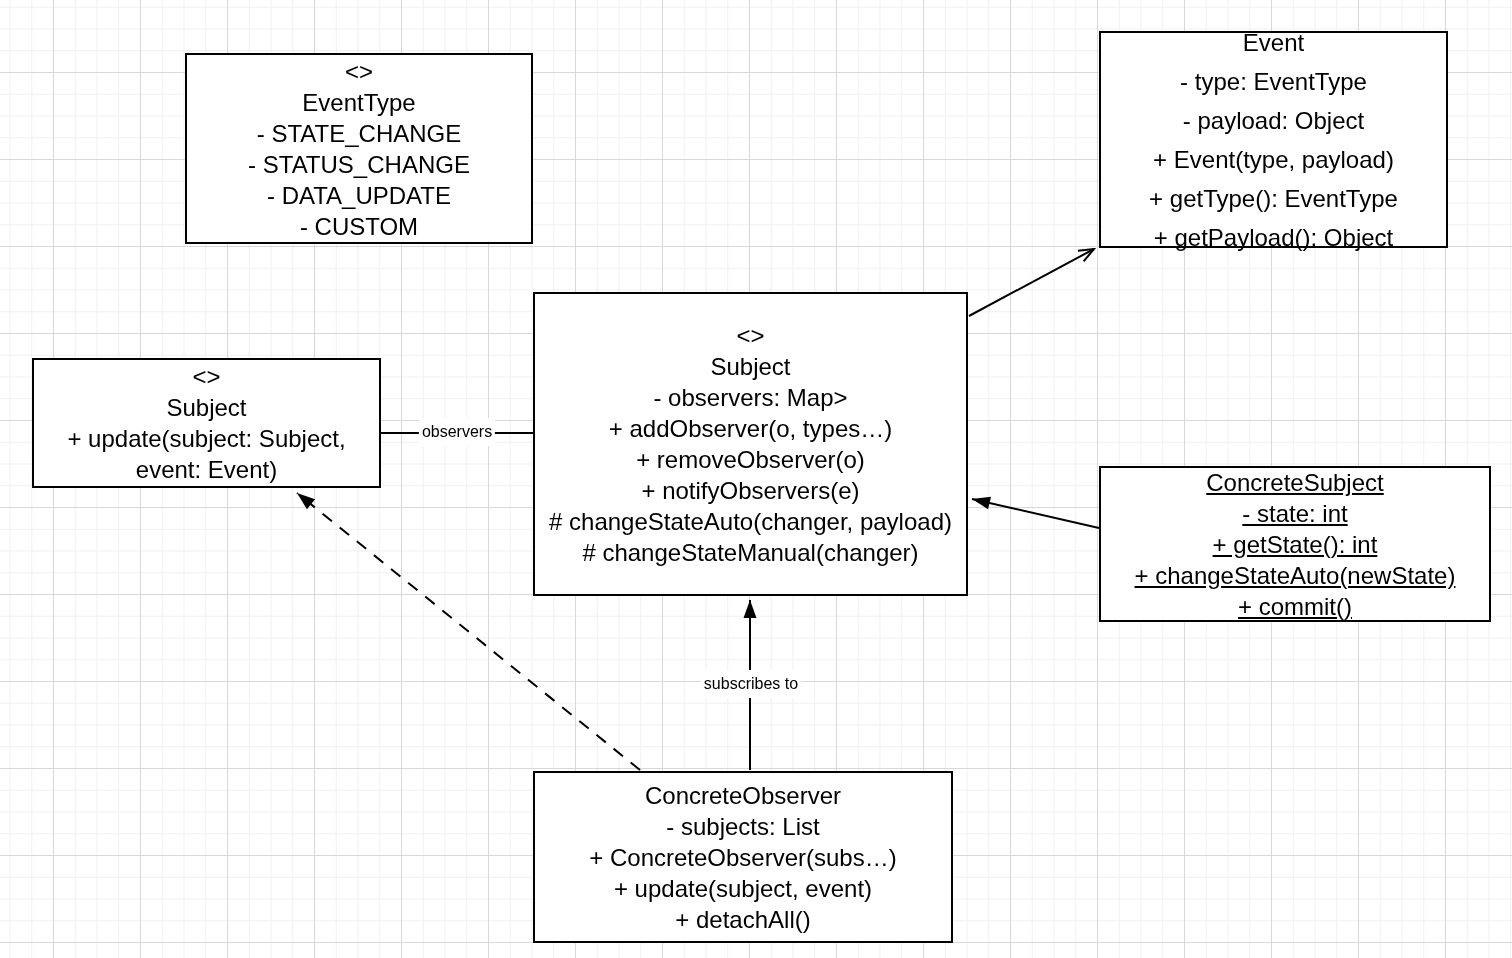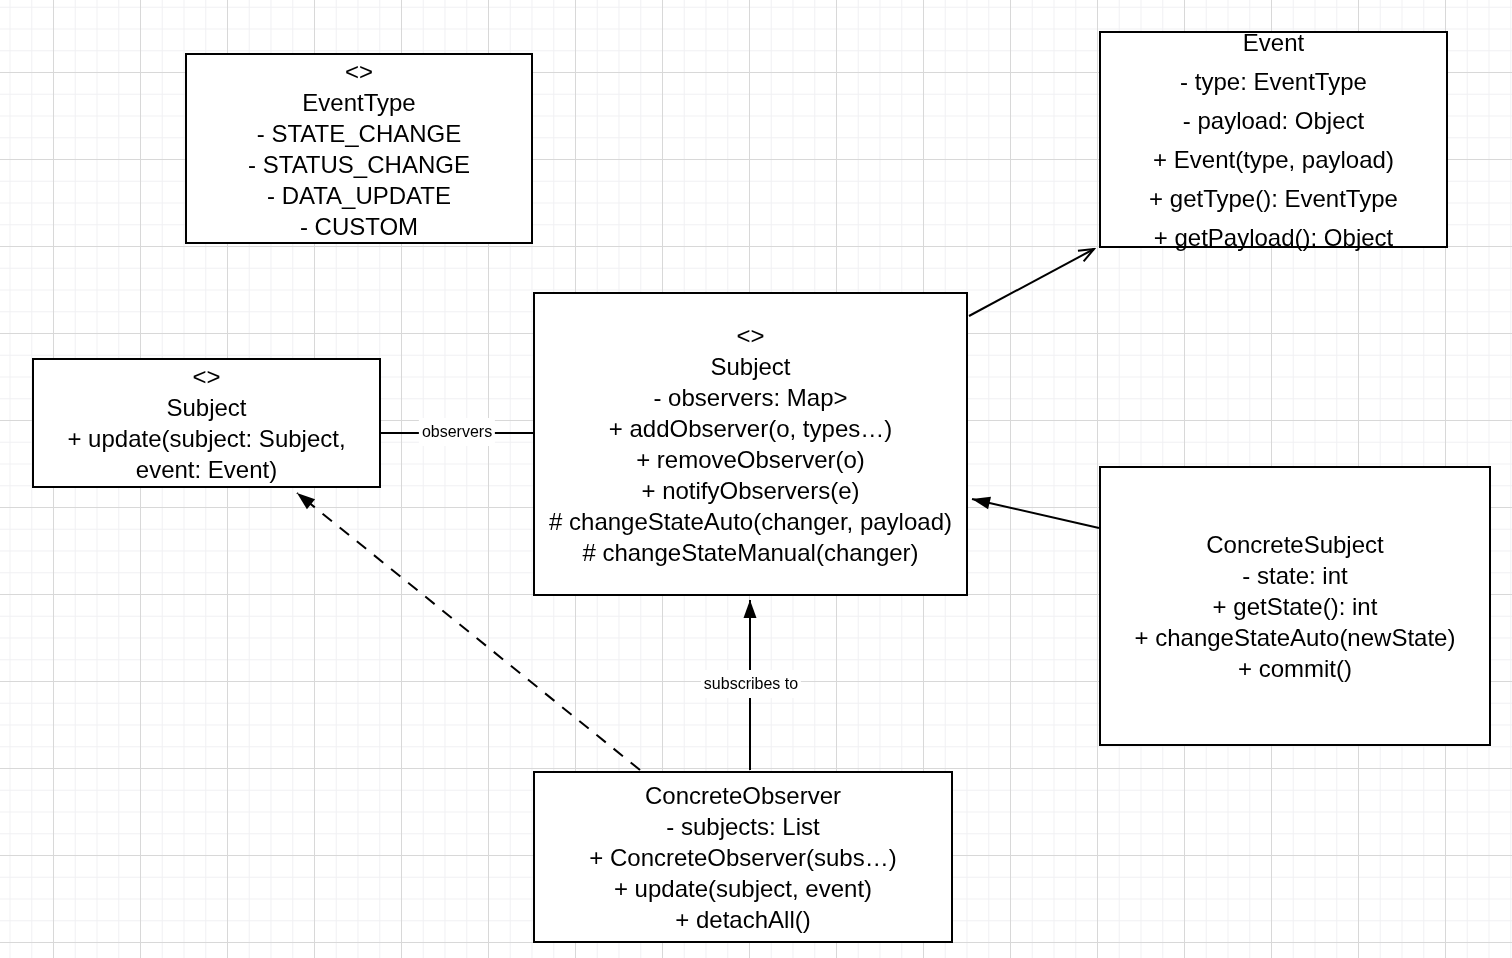--- a/index.html
+++ b/index.html
@@ -108,21 +108,21 @@
     <div class="line"># changeStateAuto(changer, payload)</div>
     <div class="line"># changeStateManual(changer)</div>
   </div>
 
   <div class="uml-box" style="left:32px;top:358px;width:349px;height:130px;">
     <div class="line">&lt;&gt;</div>
     <div class="line">Subject</div>
     <div class="line">+ update(subject: Subject, event: Event)</div>
   </div>
 
-  <div class="uml-box" style="left:1099px;top:466px;width:392px;height:280px;">
+  <div class="uml-box" style="left:1099px;top:466px;width:392px;height:156px;text-decoration:underline;">
     <div class="line">ConcreteSubject</div>
     <div class="line">- state: int</div>
     <div class="line">+ getState(): int</div>
     <div class="line">+ changeStateAuto(newState)</div>
     <div class="line">+ commit()</div>
   </div>
 
   <div class="uml-box" style="left:533px;top:771px;width:420px;height:172px;">
     <div class="line">ConcreteObserver</div>
     <div class="line">- subjects: List</div>

